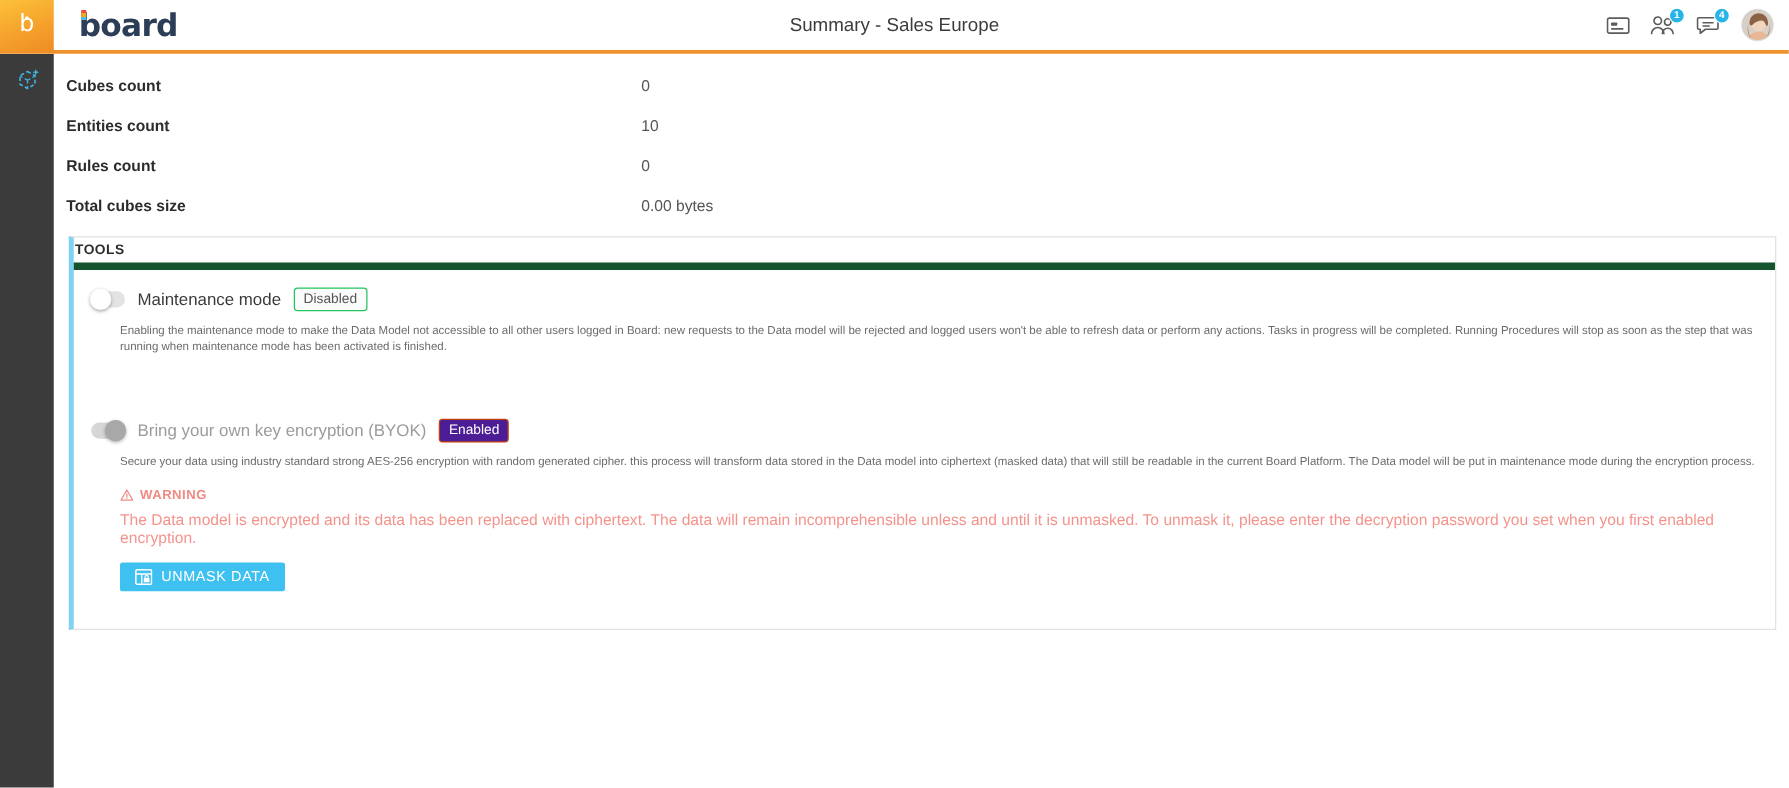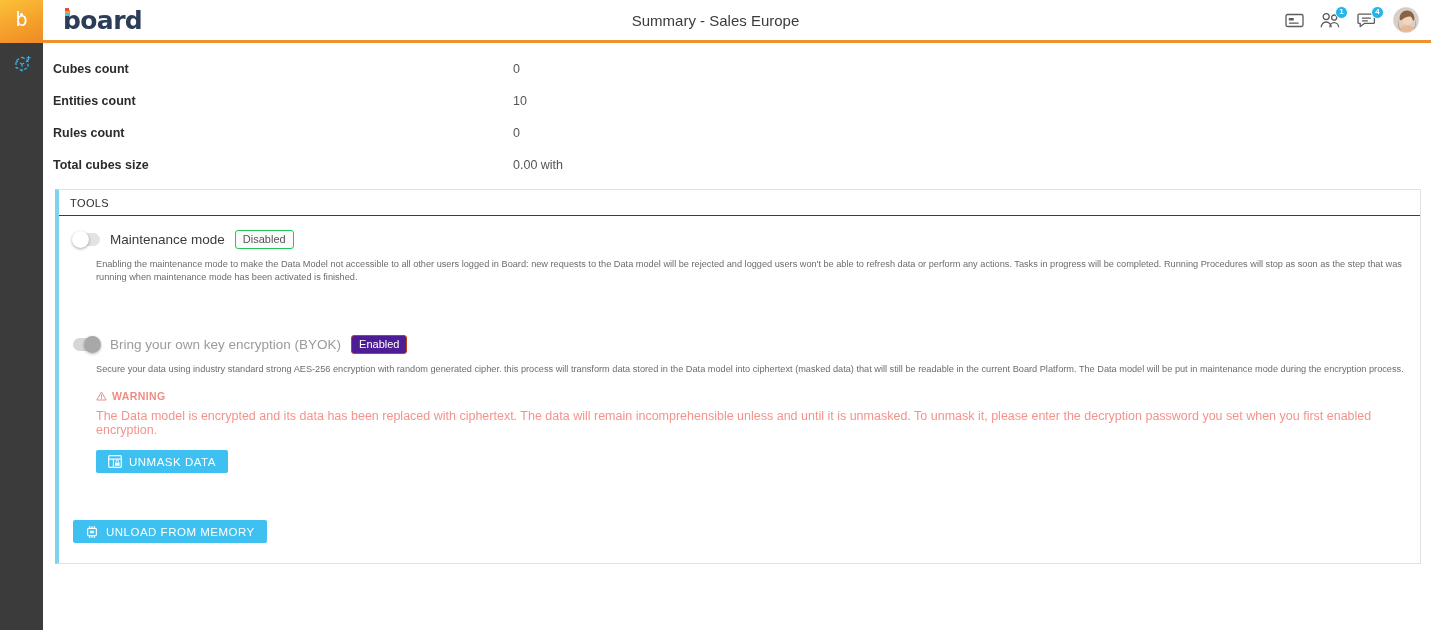--- a/index.html
+++ b/index.html
@@ -108,23 +108,23 @@
   
   .panel {
     margin: 8px 11px 0 12px;
     border: 1px solid #e2e2e2;
     border-left: 4px solid #7fd3f0;
     background: #fff;
     width: 1366px;
   }
   .panel-head {
     height: 26px; display: flex; align-items: center;
-    padding-left: 11px;
-    border-bottom: 1px solid #14532d;
-    font-size: 11px; font-weight: normal; letter-spacing: 0.4px;
+    padding-left: 1px;
+    border-bottom: 6px solid #14532d;
+    font-size: 11px; font-weight: bold; letter-spacing: 0.4px;
     color: #2c2c2c;
   }
   .panel-body { padding: 14px 0 20px 14px; }
 
   .tool-row { display: flex; align-items: center; gap: 10px; }
   .tool-label { font-size: 13.5px; color: #3a3a3a; }
   .tool-label.muted { color: #9b9b9b; }
 
   .switch {
     width: 27px; height: 13px; border-radius: 7px;
@@ -271,21 +271,21 @@
       <div class="info-value">10</div>
     </div>
 
     <div class="info-row">
       <div class="info-label">Rules count</div>
       <div class="info-value">0</div>
     </div>
 
     <div class="info-row">
       <div class="info-label">Total cubes size</div>
-      <div class="info-value">0.00 with</div>
+      <div class="info-value">0.00 bytes</div>
     </div>
 
   </div>
 
   <div class="panel">
 
     <div class="panel-head">
       <span>TOOLS</span>
     </div>
 
@@ -334,26 +334,16 @@
               <path d="M0.7 4.1h12.6" stroke="#ffffff" stroke-width="1.2"></path>
               <path d="M5.4 4.1v8.2" stroke="#ffffff" stroke-width="1.1"></path>
               <rect x="7" y="7.4" width="4.6" height="3.4" rx="0.5" fill="#ffffff"></rect>
               <path d="M8.1 7.3V6.4a1.2 1.2 0 0 1 2.4 0v.9" stroke="#ffffff" stroke-width="1"></path>
             </svg>
           </span>
           <span>UNMASK DATA</span>
         </button>
       </div>
 
-      <button class="btn btn-unload">
-        <span class="icon-inline">
-          <svg width="14" height="14" viewBox="0 0 14 14" fill="none">
-            <rect x="2.6" y="3.4" width="8.8" height="7.2" rx="1" stroke="#ffffff" stroke-width="1.2"></rect>
-            <rect x="5" y="5.8" width="4" height="2.4" rx="0.4" fill="#ffffff"></rect>
-            <path d="M4.6 3.4V1.6M7 3.4V1.6M9.4 3.4V1.6M4.6 10.6v1.8M7 10.6v1.8M9.4 10.6v1.8" stroke="#ffffff" stroke-width="1.1" stroke-linecap="round"></path>
-          </svg>
-        </span>
-        <span>UNLOAD FROM MEMORY</span>
-      </button>
 
     </div>
   </div>
 </div>
 
 </body></html>

